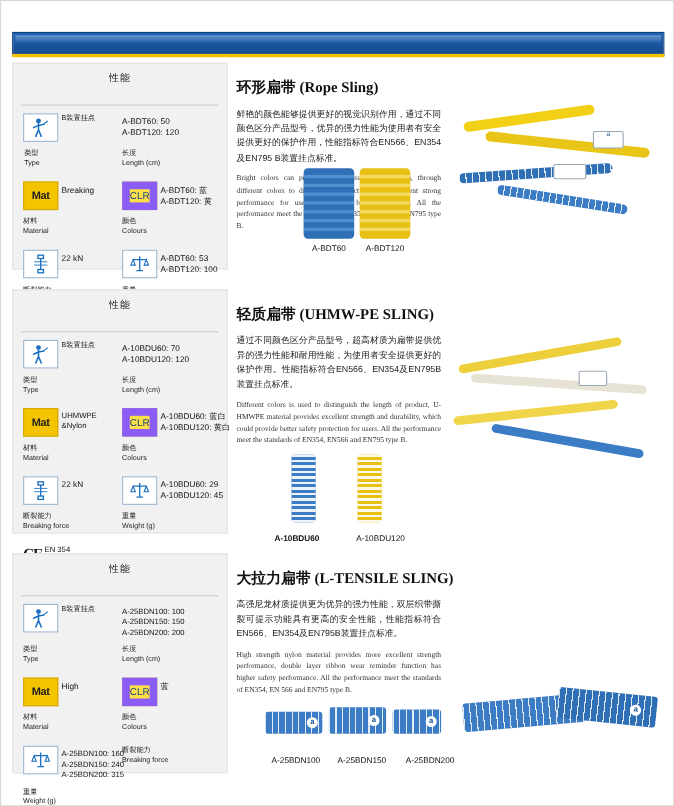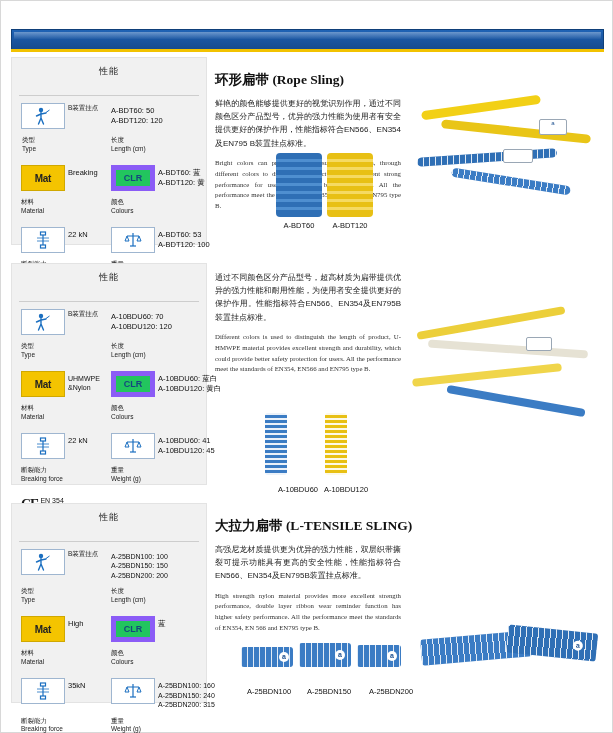--- a/index.html
+++ b/index.html
@@ -94,44 +94,44 @@
   }
   .spec-cell {
     width: 50%;
     box-sizing: border-box;
     display: flex;
     align-items: flex-start;
     padding: 3px 2px 3px 2px;
     min-height: 30px;
   }
   .icon-box {
-    width: 44px;
+    width: 32px;
     height: 26px;
     background: #ffffff;
     border: 1px solid #9fb6d0;
     box-sizing: border-box;
     display: flex;
     align-items: center;
     justify-content: center;
     flex: 0 0 auto;
     margin-right: 3px;
   }
   .icon-box.mat {
     background: #f4c400;
     border: 1px solid #d0a800;
     font-size: 10px;
     font-weight: bold;
     color: #222;
     letter-spacing: -0.3px;
   }
   .icon-box.clr {
-    background: #22c55e;
-    border: 5px solid #8b5cf6;
+    background: #fde047;
+    border: 7px solid #8b5cf6;
     font-size: 9px;
-    font-weight: bold;
+    font-weight: normal;
     color: #15457f;
   }
   .cell-text {
     font-size: 6.5px;
     line-height: 1.35;
     color: #222;
     padding-top: 1px;
   }
   .cell-text .cn { font-size: 6.5px; display: block; }
   .cell-text .en { font-size: 6.5px; display: block; }
@@ -512,21 +512,21 @@
         <div class="spec-cell">
           <div class="icon-box">
             <svg width="18" height="20" viewBox="0 0 18 20">
               <path d="M9 3 L9 16 M3 6 L15 6" stroke="#1b6fc0" stroke-width="1.2"></path>
               <path d="M3 6 L1 11 L5 11 Z" fill="none" stroke="#1b6fc0" stroke-width="1"></path>
               <path d="M15 6 L13 11 L17 11 Z" fill="none" stroke="#1b6fc0" stroke-width="1"></path>
               <path d="M6 16 L12 16" stroke="#1b6fc0" stroke-width="1.2"></path>
             </svg>
           </div>
           <div class="cell-val">
-            <span class="line">A-10BDU60:   41</span>
+            <span class="line">A-10BDU60:   29</span>
             <span class="line">A-10BDU120: 45</span>
           </div>
         </div>
 
         <div class="spec-cell">
           <div class="cell-text">
             <span class="cn">断裂能力</span>
             <span class="en">Breaking force</span>
           </div>
         </div>
@@ -542,33 +542,34 @@
         <div class="ce-mark">CE</div>
         <div class="ce-list">
           <div>EN 354</div>
           <div>EN 566</div>
           <div>EN 795 type B</div>
         </div>
       </div>
     </div>
 
     <div class="content">
+      <div class="prod-title">轻质扁带 (UHMW-PE SLING)</div>
       <div class="desc-cn">通过不同颜色区分产品型号，超高材质为扁带提供优异的强力性能和耐用性能，为使用者安全提供更好的保护作用。性能指标符合EN566、EN354及EN795B装置挂点标准。</div>
       <div class="desc-en">Different colors is used to distinguish the length of product, U-HMWPE material provides excellent strength and durability, which could provide better safety protection for users. All the performance meet the standards of EN354, EN566 and EN795 type B.</div>
     </div>
 
     <div class="photo" style="left:248px; top:150px; width:120px; height:66px;">
       <div style="position:absolute;left:6px;top:0;width:22px;height:62px;background:#3b7cc4;border-radius:3px;">
         <div class="band-ticks" style="background-image:repeating-linear-gradient(to bottom, rgba(255,255,255,0.9) 0 2px, rgba(255,255,255,0) 2px 5px);"></div>
       </div>
       <div style="position:absolute;left:66px;top:0;width:22px;height:62px;background:#e8c014;border-radius:3px;">
         <div class="band-ticks" style="background-image:repeating-linear-gradient(to bottom, rgba(255,255,255,0.9) 0 2px, rgba(255,255,255,0) 2px 5px);"></div>
       </div>
     </div>
-    <div class="caption" style="left:252px; top:222px; width:70px;">A-10BDU60</div>
+    <div class="caption" style="left:224px; top:222px; width:70px;font-weight:bold;">A-10BDU60</div>
     <div class="caption" style="left:298px; top:222px; width:74px;">A-10BDU120</div>
 
     <div class="photo" style="left:395px; top:30px; width:195px; height:170px;">
       <div class="tape" style="left:10px;top:26px;width:150px;height:8px;background:#eccf3a;transform:rotate(-10deg);"></div>
       <div class="tape" style="left:22px;top:52px;width:160px;height:8px;background:#e6e2d4;transform:rotate(4deg);"></div>
       <div class="tape" style="left:6px;top:78px;width:150px;height:8px;background:#f0d54a;transform:rotate(-6deg);"></div>
       <div class="tape" style="left:40px;top:104px;width:140px;height:8px;background:#3b7cc4;transform:rotate(10deg);"></div>
       <div class="mini-label" style="left:120px;top:44px;width:26px;height:14px;"></div>
     </div>
   </div>
@@ -628,31 +629,20 @@
             <span class="en">Material</span>
           </div>
         </div>
         <div class="spec-cell">
           <div class="cell-text">
             <span class="cn">颜色</span>
             <span class="en">Colours</span>
           </div>
         </div>
 
-        <div class="spec-cell">
-          <div class="icon-box">
-            <svg width="18" height="20" viewBox="0 0 18 20">
-              <rect x="6.5" y="2" width="5" height="3" fill="none" stroke="#1b6fc0" stroke-width="1.2"></rect>
-              <path d="M9 5 L9 15" stroke="#1b6fc0" stroke-width="1.2"></path>
-              <rect x="6.5" y="15" width="5" height="3" fill="none" stroke="#1b6fc0" stroke-width="1.2"></rect>
-              <path d="M3 8 L15 8 M3 11 L15 11" stroke="#1b6fc0" stroke-width="0.8"></path>
-            </svg>
-          </div>
-          <div class="cell-val">35kN</div>
-        </div>
         <div class="spec-cell">
           <div class="icon-box">
             <svg width="18" height="20" viewBox="0 0 18 20">
               <path d="M9 3 L9 16 M3 6 L15 6" stroke="#1b6fc0" stroke-width="1.2"></path>
               <path d="M3 6 L1 11 L5 11 Z" fill="none" stroke="#1b6fc0" stroke-width="1"></path>
               <path d="M15 6 L13 11 L17 11 Z" fill="none" stroke="#1b6fc0" stroke-width="1"></path>
               <path d="M6 16 L12 16" stroke="#1b6fc0" stroke-width="1.2"></path>
             </svg>
           </div>
           <div class="cell-val" style="font-size:7px">

